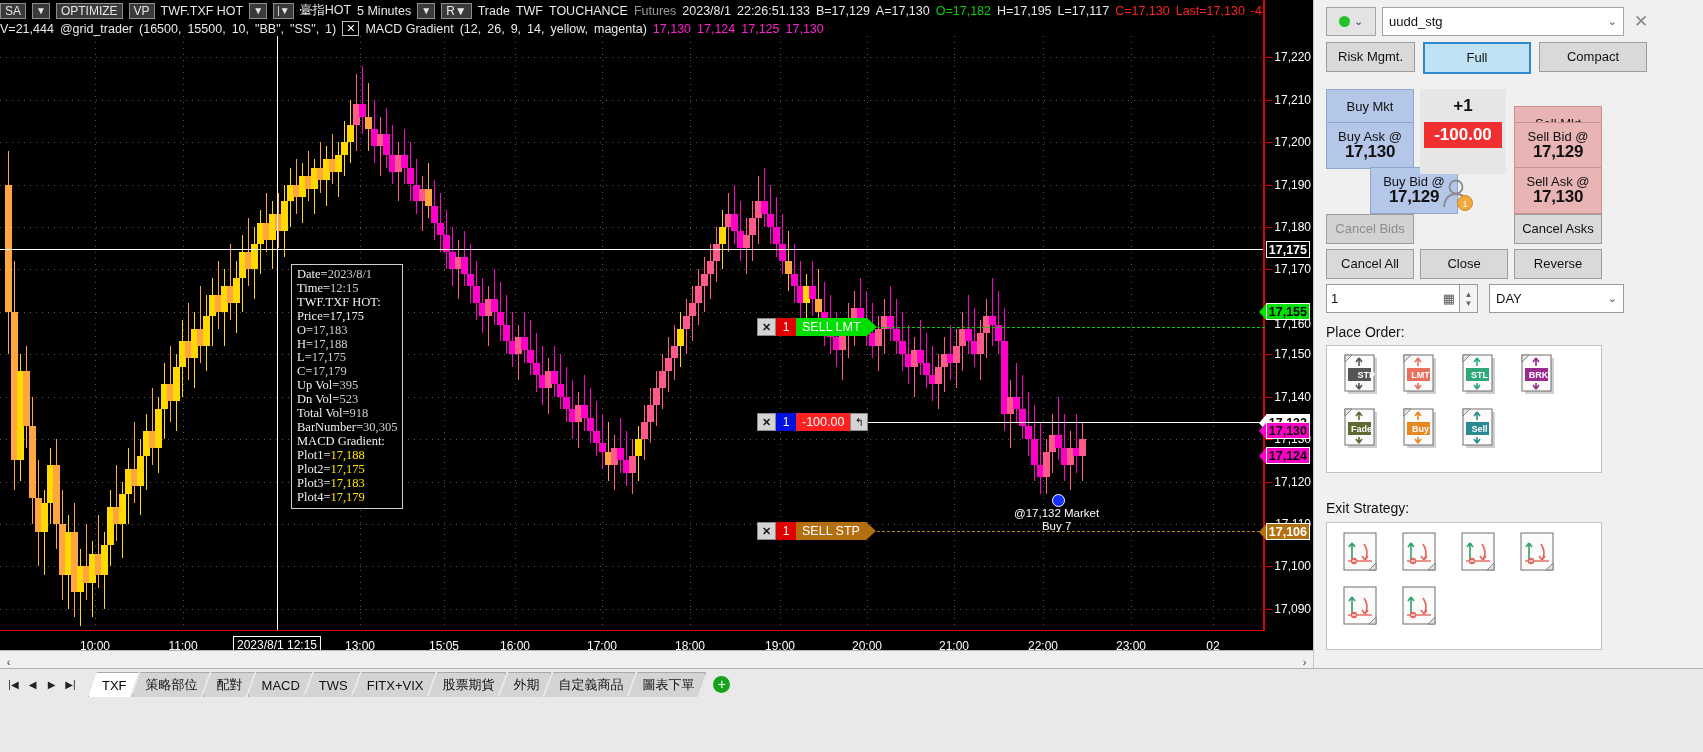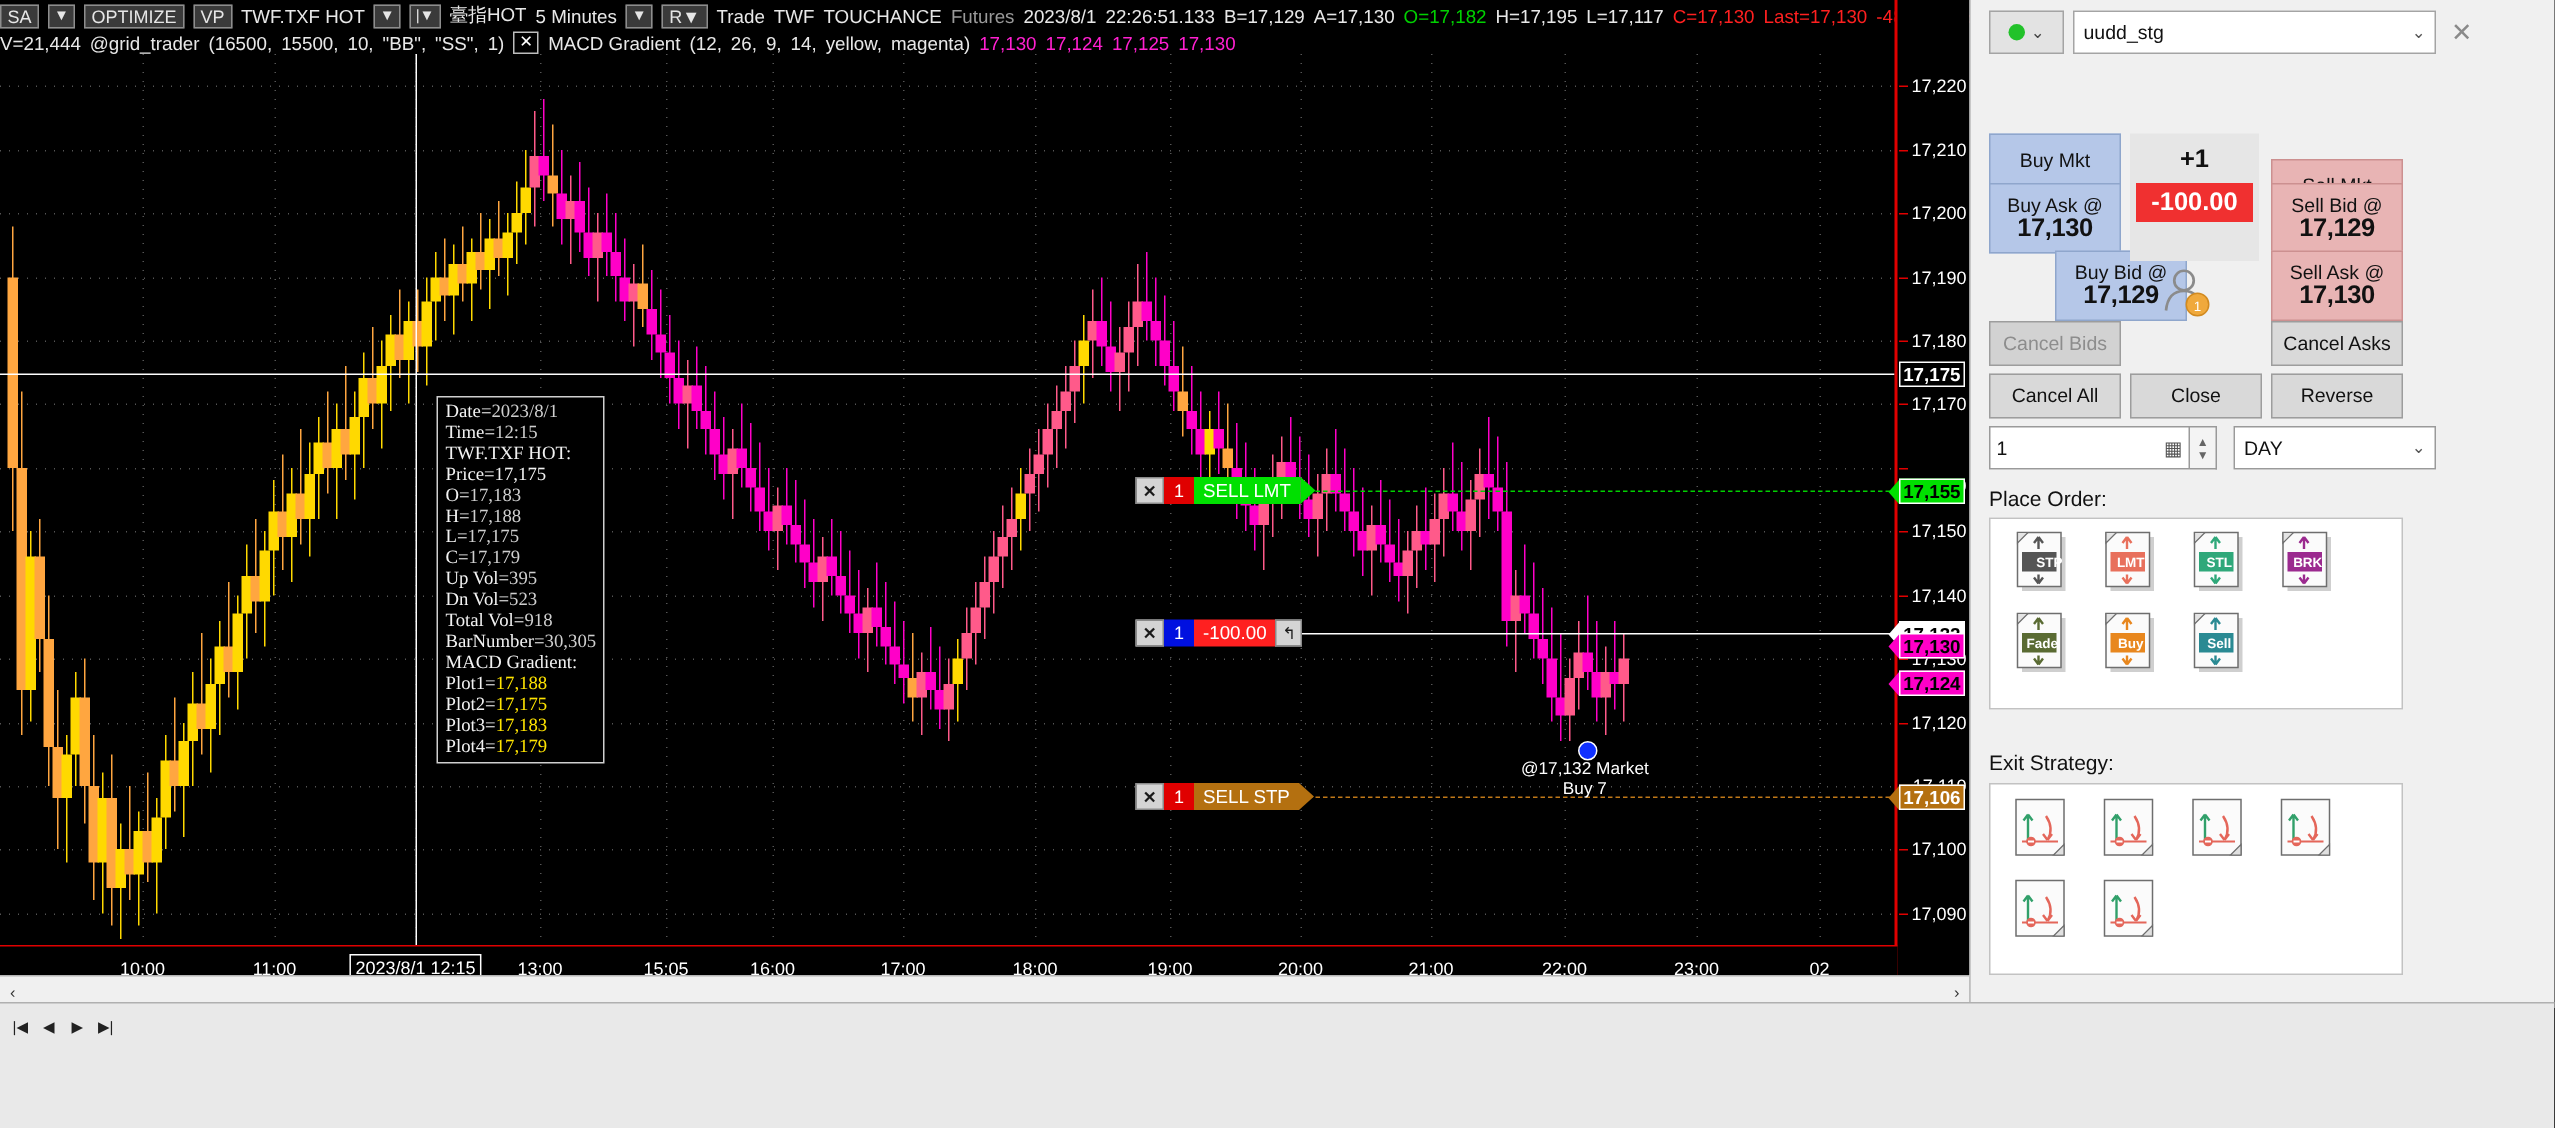--- a/index.html
+++ b/index.html
@@ -609,21 +609,21 @@
         <div class="ytick" style="top: 524px; right: 41px;"></div>
         <div class="ylab" style="top: 560.357px;">17,100</div>
         <div class="ytick" style="top: 566px; right: 41px;"></div>
         <div class="ylab" style="top: 602.786px;">17,090</div>
         <div class="ytick" style="top: 609px; right: 41px;"></div>
       </div>
     <div id="ptag-layer">
         <div class="ptag" style="top: 241px; right: 0px;">
           <div class="txt" style="background: rgb(0, 0, 0); color: rgb(255, 255, 255); border: 1px solid rgb(255, 255, 255); height: 15px; display: flex; align-items: center; padding: 0px 2px;">17,175</div>
         </div>
-        <div class="ptag" style="top: 319px; right: 0px;">
+        <div class="ptag" style="top: 303px; right: 0px;">
           <div class="tip" style="border-right: 7px solid rgb(0, 224, 0);"></div>
           <div class="txt" style="background: rgb(0, 224, 0); color: rgb(0, 0, 0); border: 1px solid rgb(255, 255, 255); height: 15px; display: flex; align-items: center; padding: 0px 2px;">17,155</div>
         </div>
         <div class="ptag" style="top: 414px; right: 0px;">
           <div class="tip" style="border-right: 7px solid rgb(255, 255, 255);"></div>
           <div class="txt" style="background: rgb(255, 255, 255); color: rgb(0, 0, 0); border: 1px solid rgb(255, 255, 255); height: 15px; display: flex; align-items: center; padding: 0px 2px;">17,132</div>
         </div>
         <div class="ptag" style="top: 422px; right: 0px;">
           <div class="tip" style="border-right: 7px solid rgb(255, 0, 200);"></div>
           <div class="txt" style="background: rgb(255, 0, 200); color: rgb(0, 0, 0); border: 1px solid rgb(255, 255, 255); height: 15px; display: flex; align-items: center; padding: 0px 2px;">17,130</div>
@@ -669,20 +669,25 @@
         <span class="greendot"></span>
         <span style="color:#444;font-size:11px;">⌄</span>
       </div>
       <div id="acct-sel">
         <span>uudd_stg</span>
         <span style="color:#555;font-size:11px;">⌄</span>
       </div>
       <div id="acct-close">✕</div>
     </div>
 
+    <div class="grid3" style="left:12px;top:42px;grid-template-columns:89px 108px 108px;gap:8px;">
+      <div class="pbtn" style="height:28px;">Risk Mgmt.</div>
+      <div class="pbtn sel" style="height:28px;">Full</div>
+      <div class="pbtn" style="height:28px;">Compact</div>
+    </div>
 
     <div class="pbtn blue" style="position:absolute;left:12px;top:89px;width:86px;height:33px;">Buy Mkt</div>
 
     <div class="pbtn blue" style="position:absolute;left:12px;top:122px;width:86px;height:45px;flex-direction:column;">
       <span class="sm">Buy Ask @</span>
       <span class="big">17,130</span>
     </div>
 
     <div class="pbtn blue" style="position:absolute;left:12px;top:167px;width:86px;height:45px;flex-direction:column;margin-left:44px;">
       <span class="sm">Buy Bid @</span>
@@ -861,15 +866,28 @@
     </div>
   </div>
 
   <div id="tabbar">
     <div id="tabnav">
         <div>|◀</div>
         <div>◀</div>
         <div>▶</div>
         <div>▶|</div>
       </div>
+    <div id="tabs">
+        <div class="tab active">TXF</div>
+        <div class="tab">策略部位</div>
+        <div class="tab">配對</div>
+        <div class="tab">MACD</div>
+        <div class="tab">TWS</div>
+        <div class="tab">FITX+VIX</div>
+        <div class="tab">股票期貨</div>
+        <div class="tab">外期</div>
+        <div class="tab">自定義商品</div>
+        <div class="tab">圖表下單</div>
+        <div class="plus">+</div>
+      </div>
   </div>
 
 </div>
 
 </body></html>

